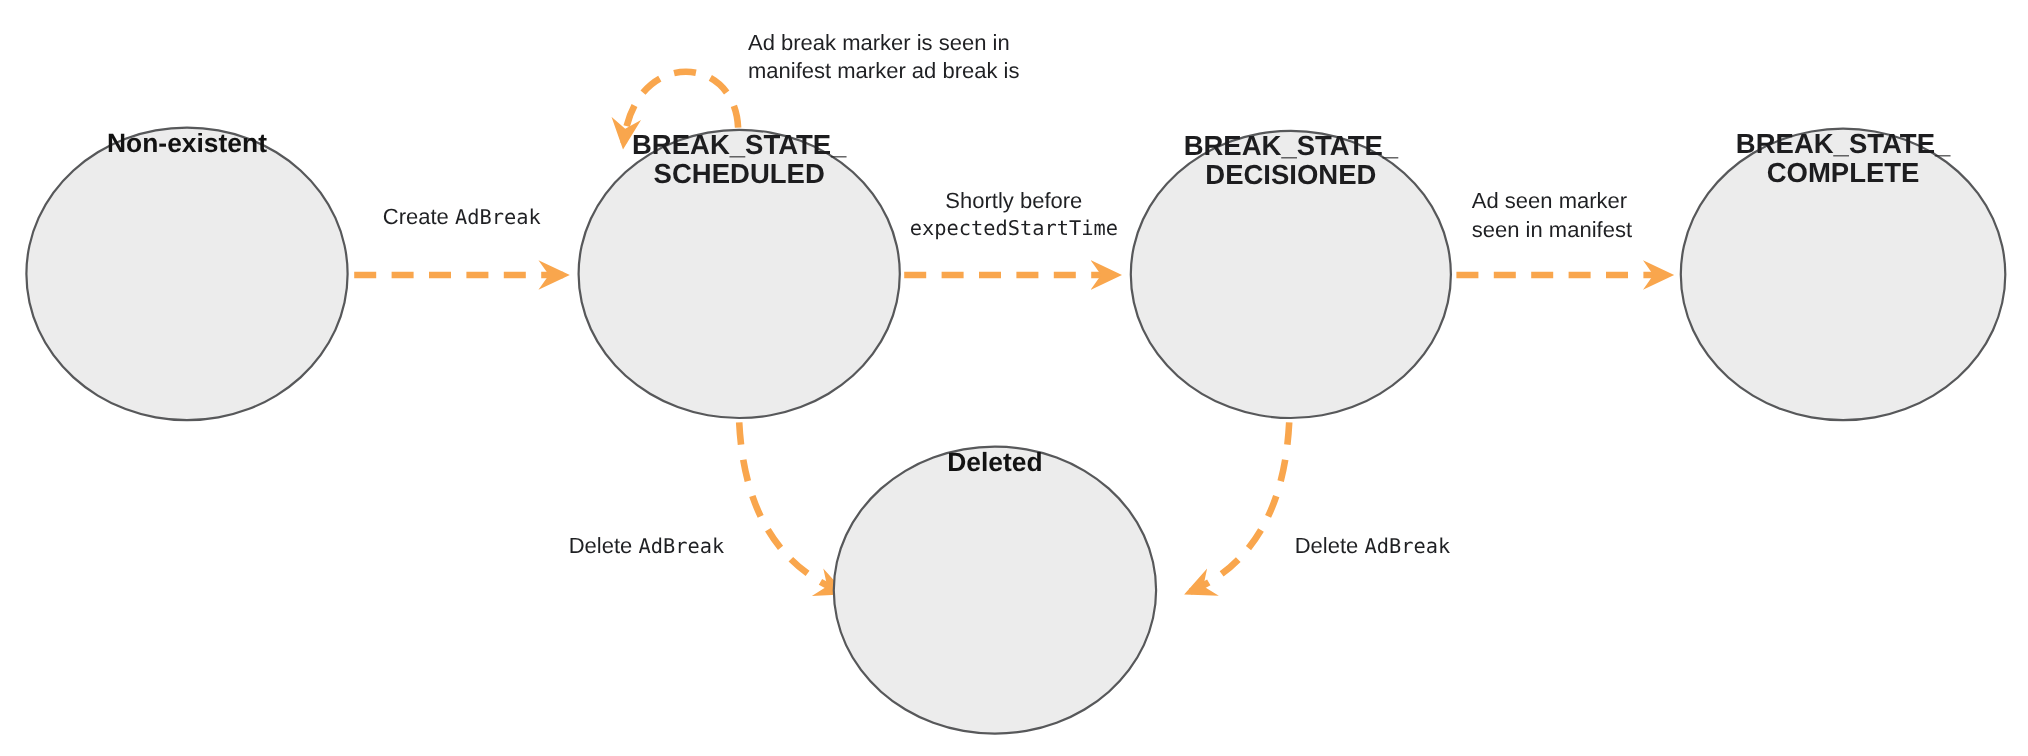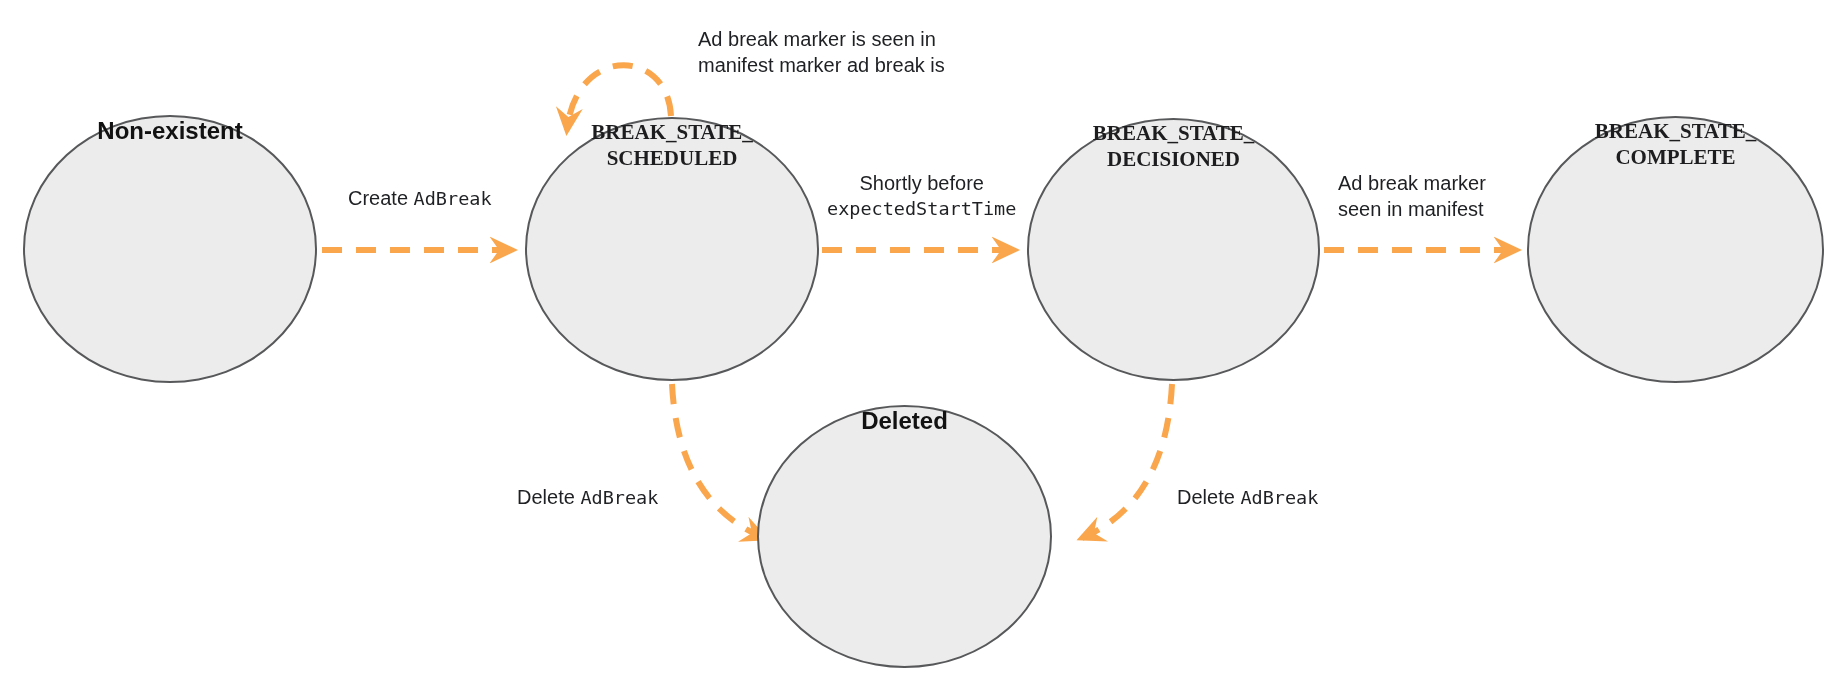--- a/index.html
+++ b/index.html
@@ -34,23 +34,23 @@
   .node {
     position: absolute;
     border-radius: 50%;
     background: var(--node_fill);
     border: 2px solid var(--node_border);
     display: flex;
     justify-content: center;
     text-align: center;
   }
   .state-name {
-    font-family: Liberation Serif, serif;
+    font-family: Liberation Sans, sans-serif;
     font-weight: bold;
-    font-size: 21px;
+    font-size: 25px;
     line-height: 26px;
     color: #1d1d1f;
     letter-spacing: 0px;
   }
   .plain-name {
     font-family: "Liberation Sans", sans-serif;
     font-weight: bold;
     font-size: 24px;
     color: #121212;
   }
@@ -114,32 +114,32 @@
 
   <div class="node" style="left:757px; top:405px; width:295px; height:263px;">
     <div class="plain-name">Deleted</div>
   </div>
 
   <div class="edge-label" style="left:348px; top:185px;">
     <span class="sans">Create</span>
     <span class="code">AdBreak</span>
   </div>
 
-  <div class="edge-label" style="left:680px; top:26px;margin-left:18px;">
+  <div class="edge-label" style="left:680px; top:26px;">
     <div class="sans">Ad break marker is seen in</div>
     <div class="sans">manifest marker ad break is</div>
   </div>
 
   <div class="edge-label" style="left:827px; top:170px;text-align:center;">
     <div class="sans">Shortly before</div>
     <div class="code">expectedStartTime</div>
   </div>
 
   <div class="edge-label" style="left:1338px; top:170px;">
-    <div class="sans">Ad break marker</div>
+    <div class="sans">Ad seen marker</div>
     <div class="sans">seen in manifest</div>
   </div>
 
   <div class="edge-label" style="left:517px; top:484px;">
     <span class="sans">Delete</span>
     <span class="code">AdBreak</span>
   </div>
 
   <div class="edge-label" style="left:1177px; top:484px;">
     <span class="sans">Delete</span>

